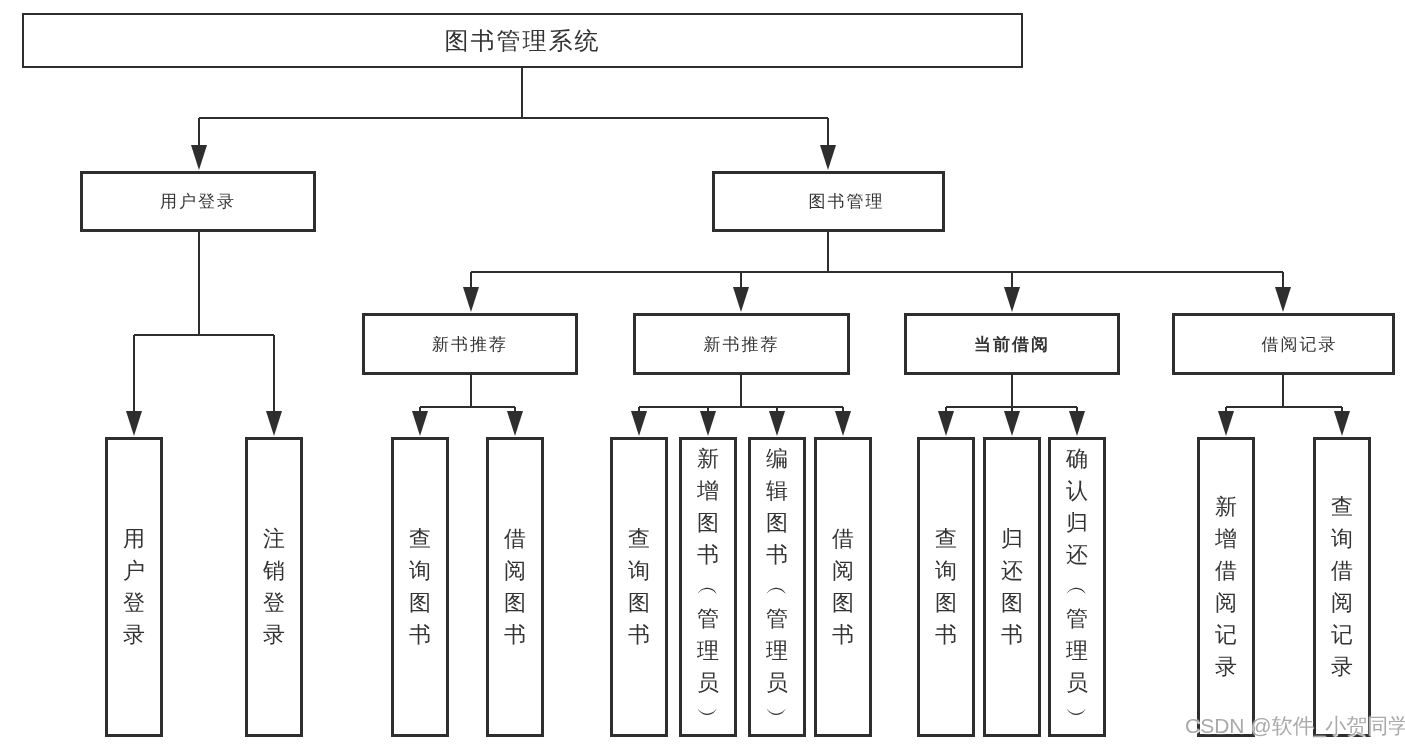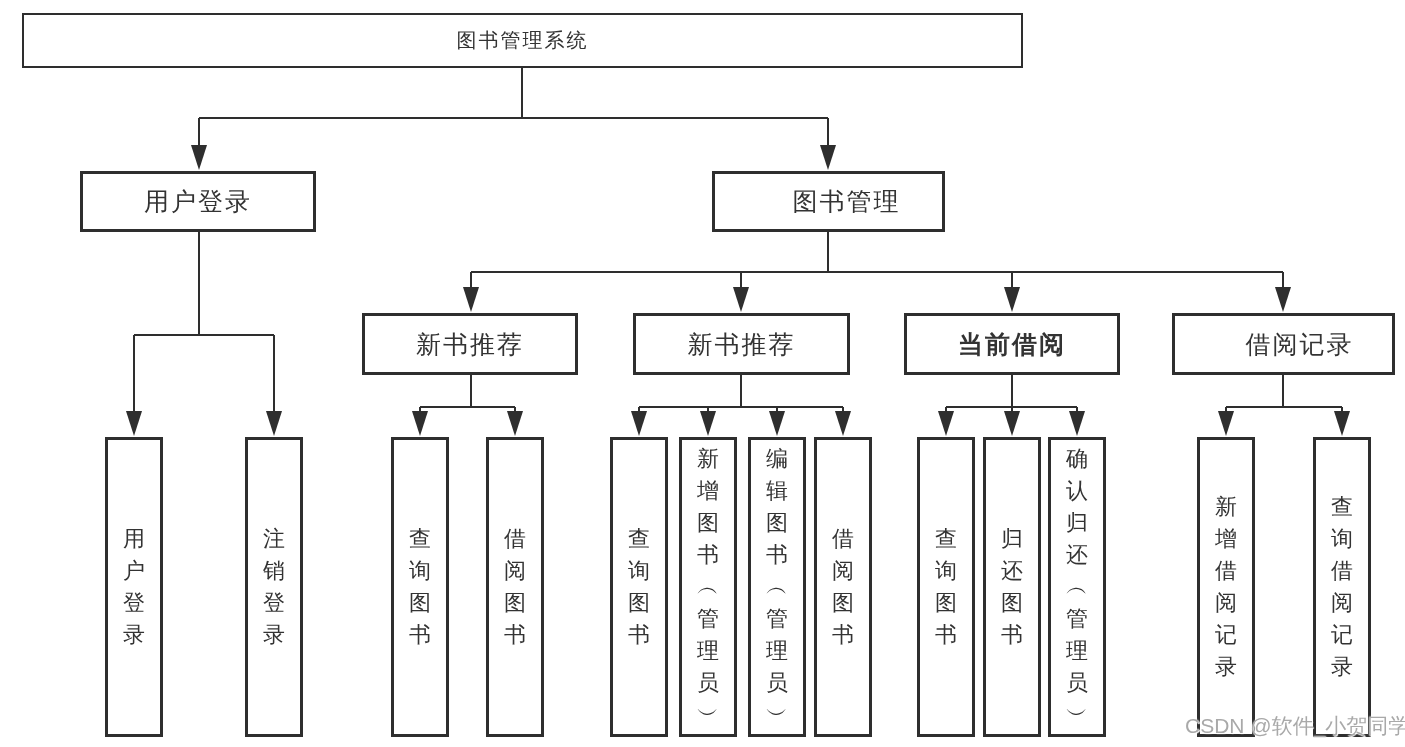--- a/index.html
+++ b/index.html
@@ -30,27 +30,27 @@
     box-sizing: border-box;
     display: flex;
     align-items: center;
     justify-content: center;
     z-index: 2;
   }
   .node.root-box {
     border-width: 2px;
   }
   .hlabel {
-    font-size: 25px;
+    font-size: 17px;
     letter-spacing: 2px;
     color: #333333;
     white-space: nowrap;
   }
   .root-box .hlabel {
-    font-size: 20px;
+    font-size: 24px;
   }
   .vtext {
     white-space: pre-line;
     text-align: center;
     font-size: 22px;
     line-height: 32px;
     color: #333333;
   }
   .leaf {
     width: 58px;

